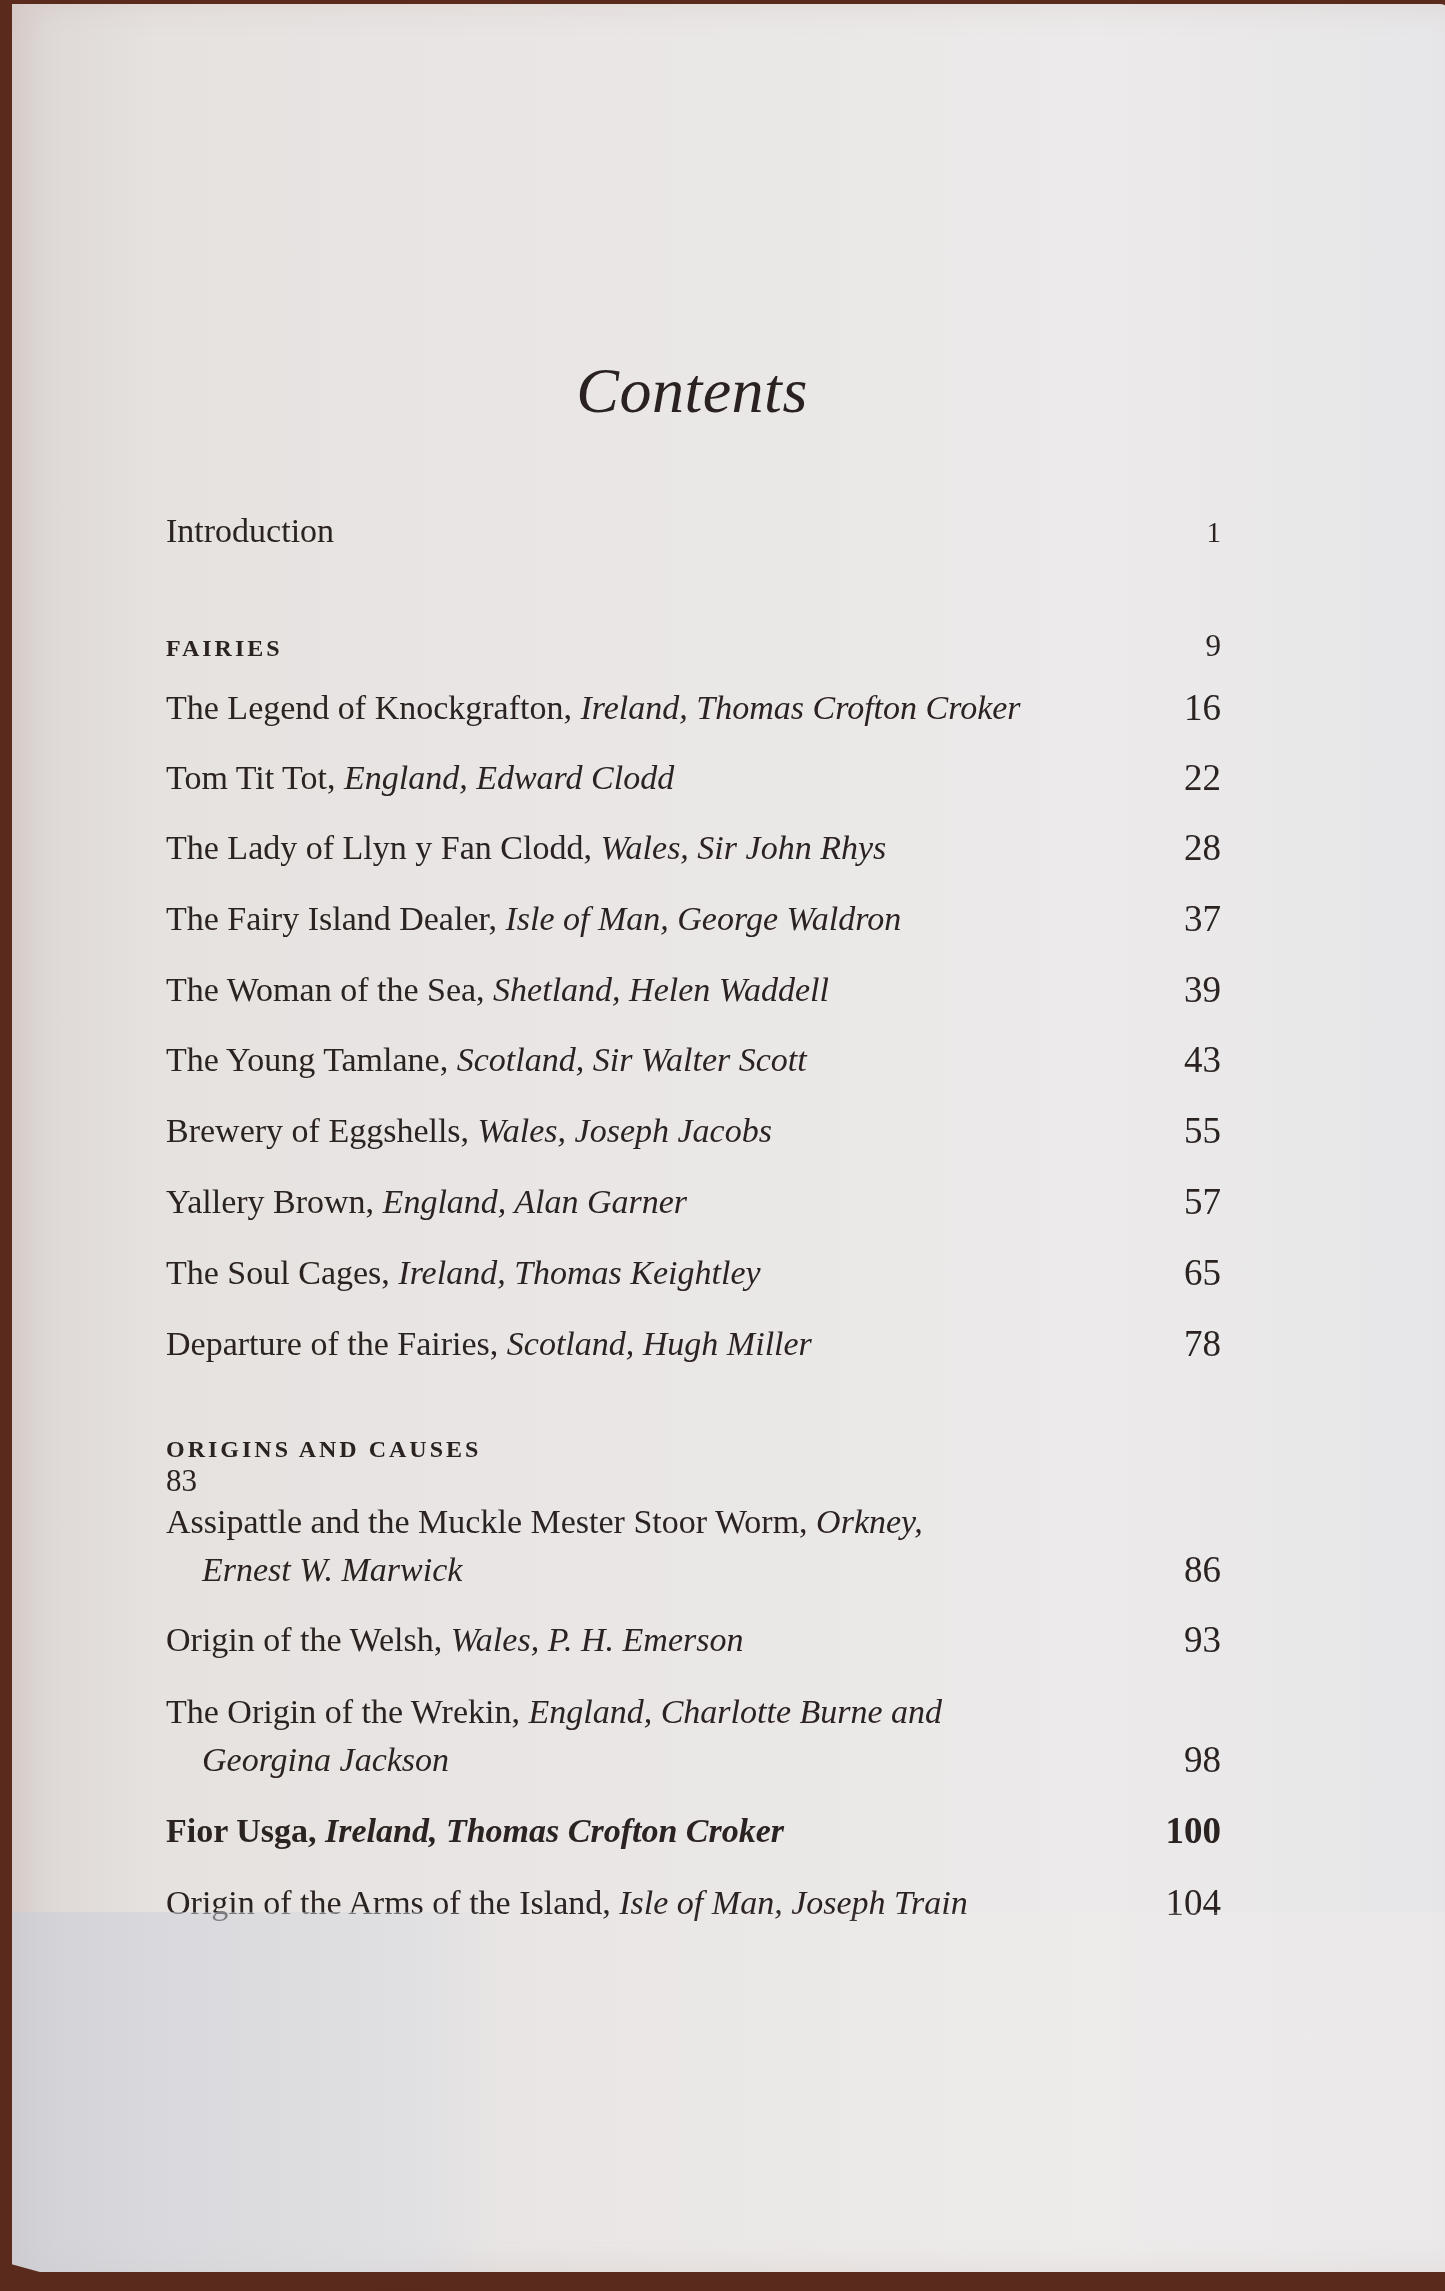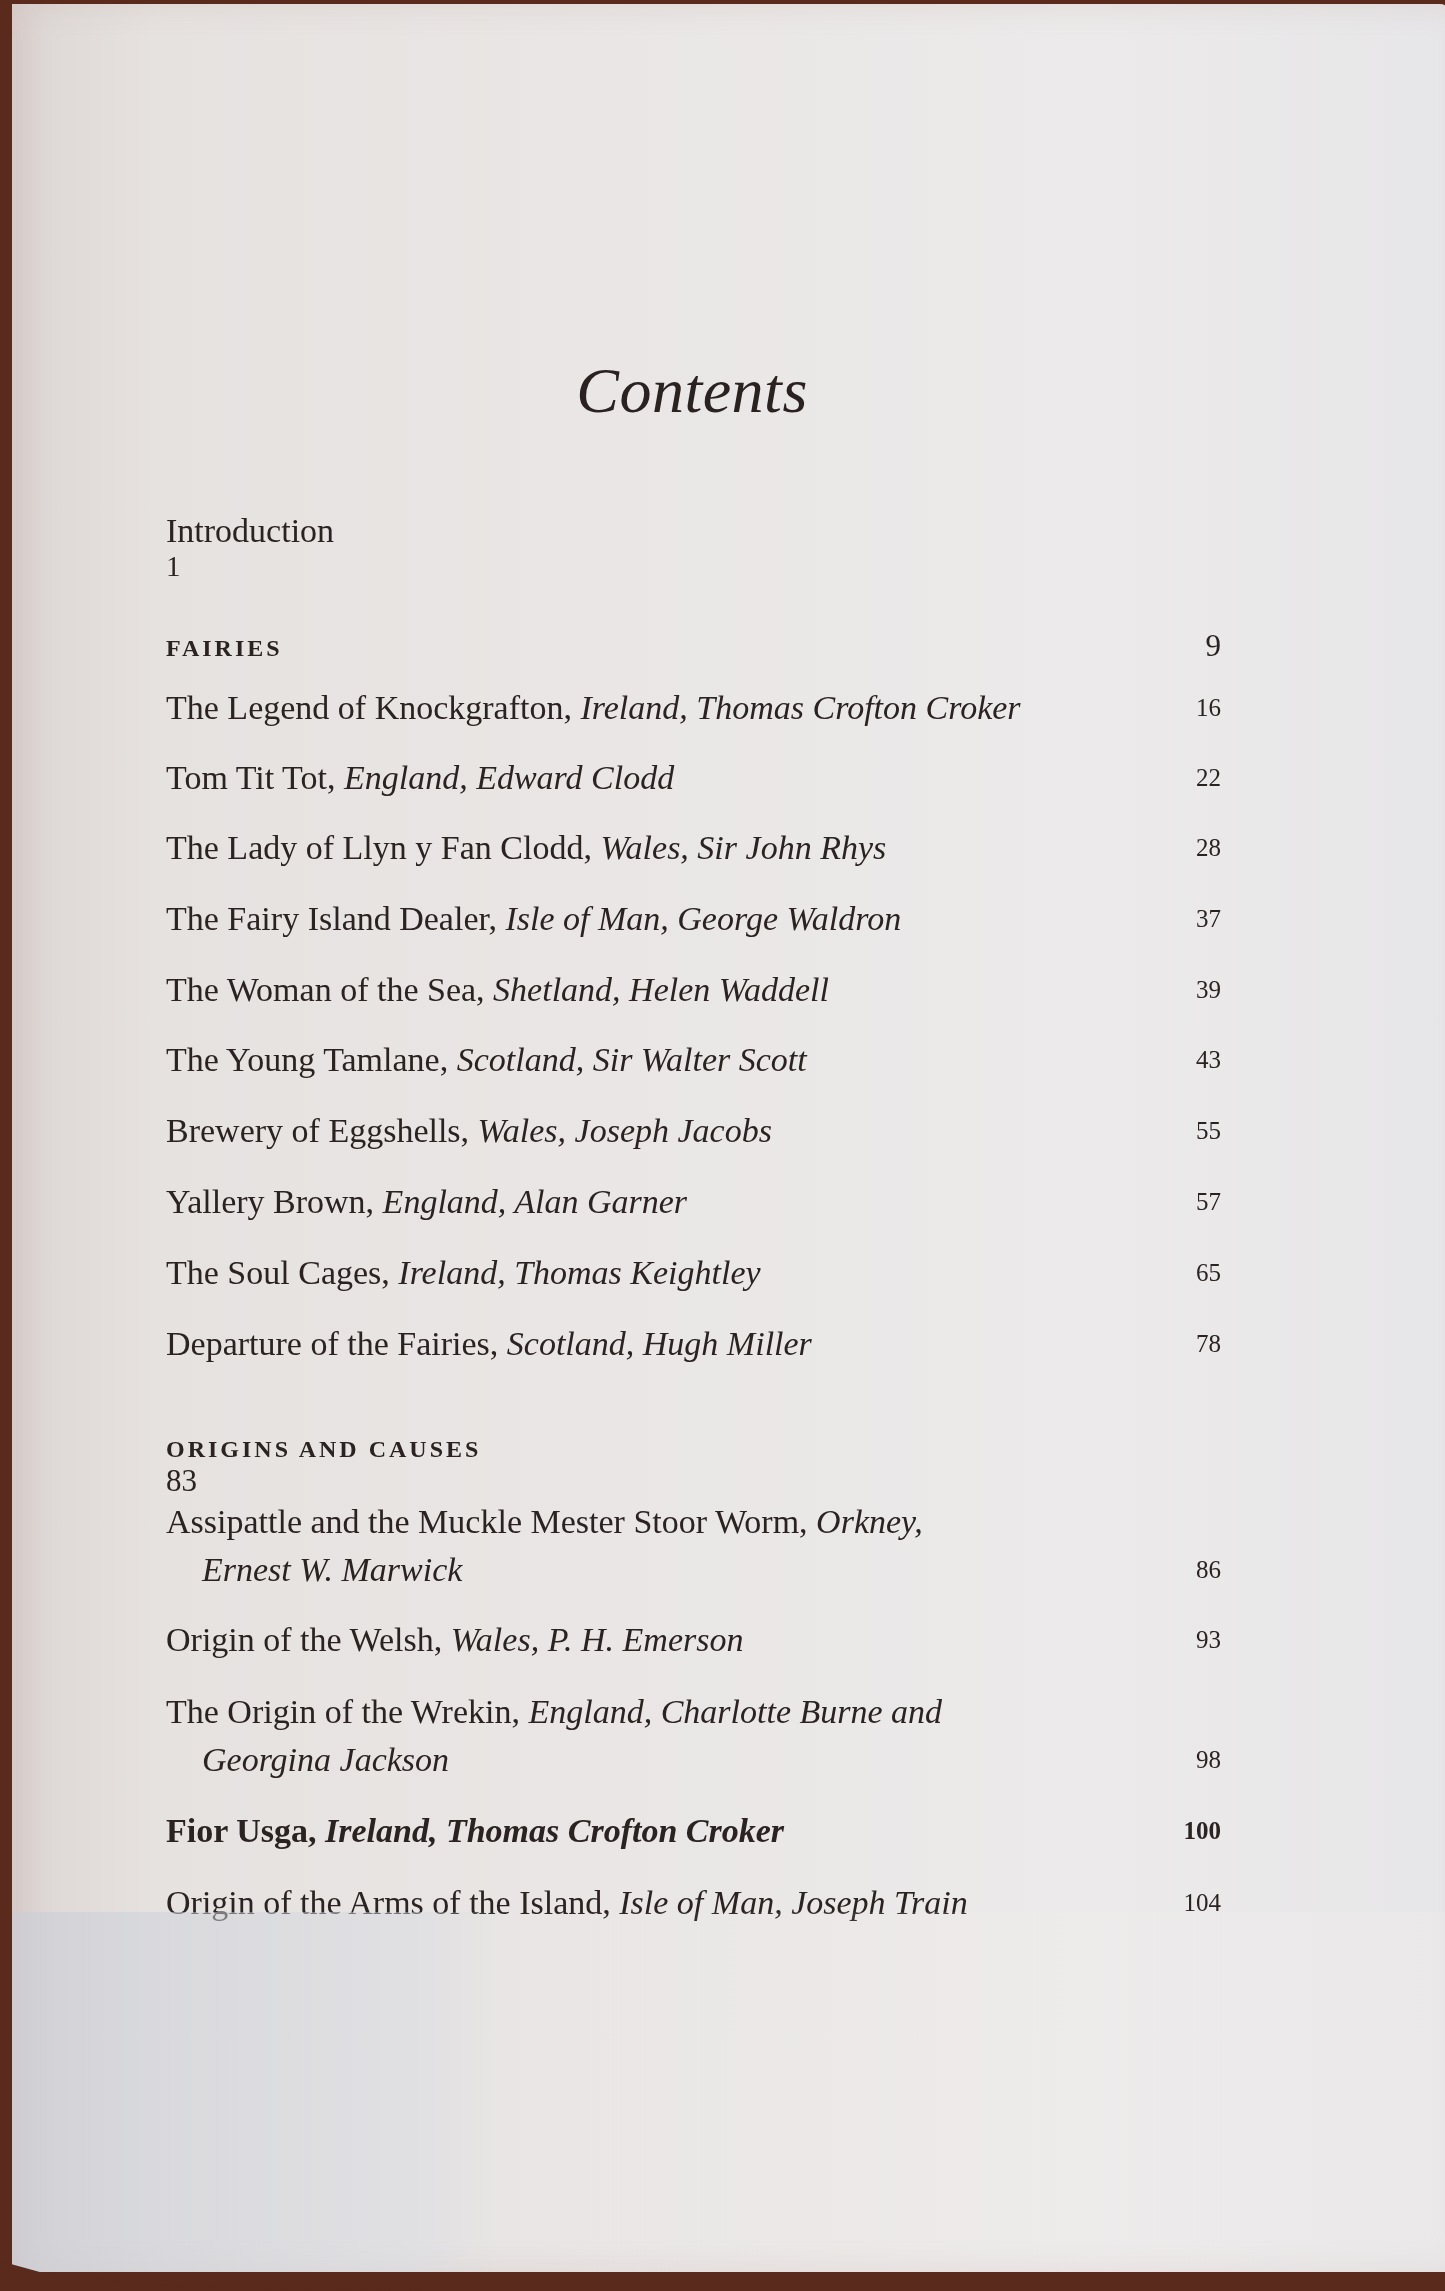--- a/index.html
+++ b/index.html
@@ -71,21 +71,21 @@
       justify-content: space-between;
       align-items: flex-end;
       white-space: nowrap;
     }
     .entry .line.cont {
       padding-left: 36px;
     }
     .entry .title-text { font-style: normal; }
     .entry .meta { font-style: italic; }
     .entry .page-num {
-      font-size: 25px;
+      font-size: 37px;
       min-width: 60px;
       text-align: right;
     }
     .section-head {
       position: absolute;
       left: 0;
       width: 1055px;
       display: flex;
       justify-content: space-between;
       align-items: baseline;
@@ -112,21 +112,21 @@
     .intro .page-num { font-size: 29px; }
   </style>
 </head>
 <body>
 
 <div class="page">
   <div class="contents-title">Contents</div>
 
   <div class="toc">
 
-    <div class="intro" style="top:508px;flex-direction:column;">
+    <div class="intro" style="top:508px;">
       <span>Introduction</span>
       <span class="page-num">1</span>
     </div>
 
     <div class="section-head" style="top:624px;">
       <span>Fairies</span>
       <span class="page-num">9</span>
     </div>
 
     <div class="entry" style="top:680px;">

